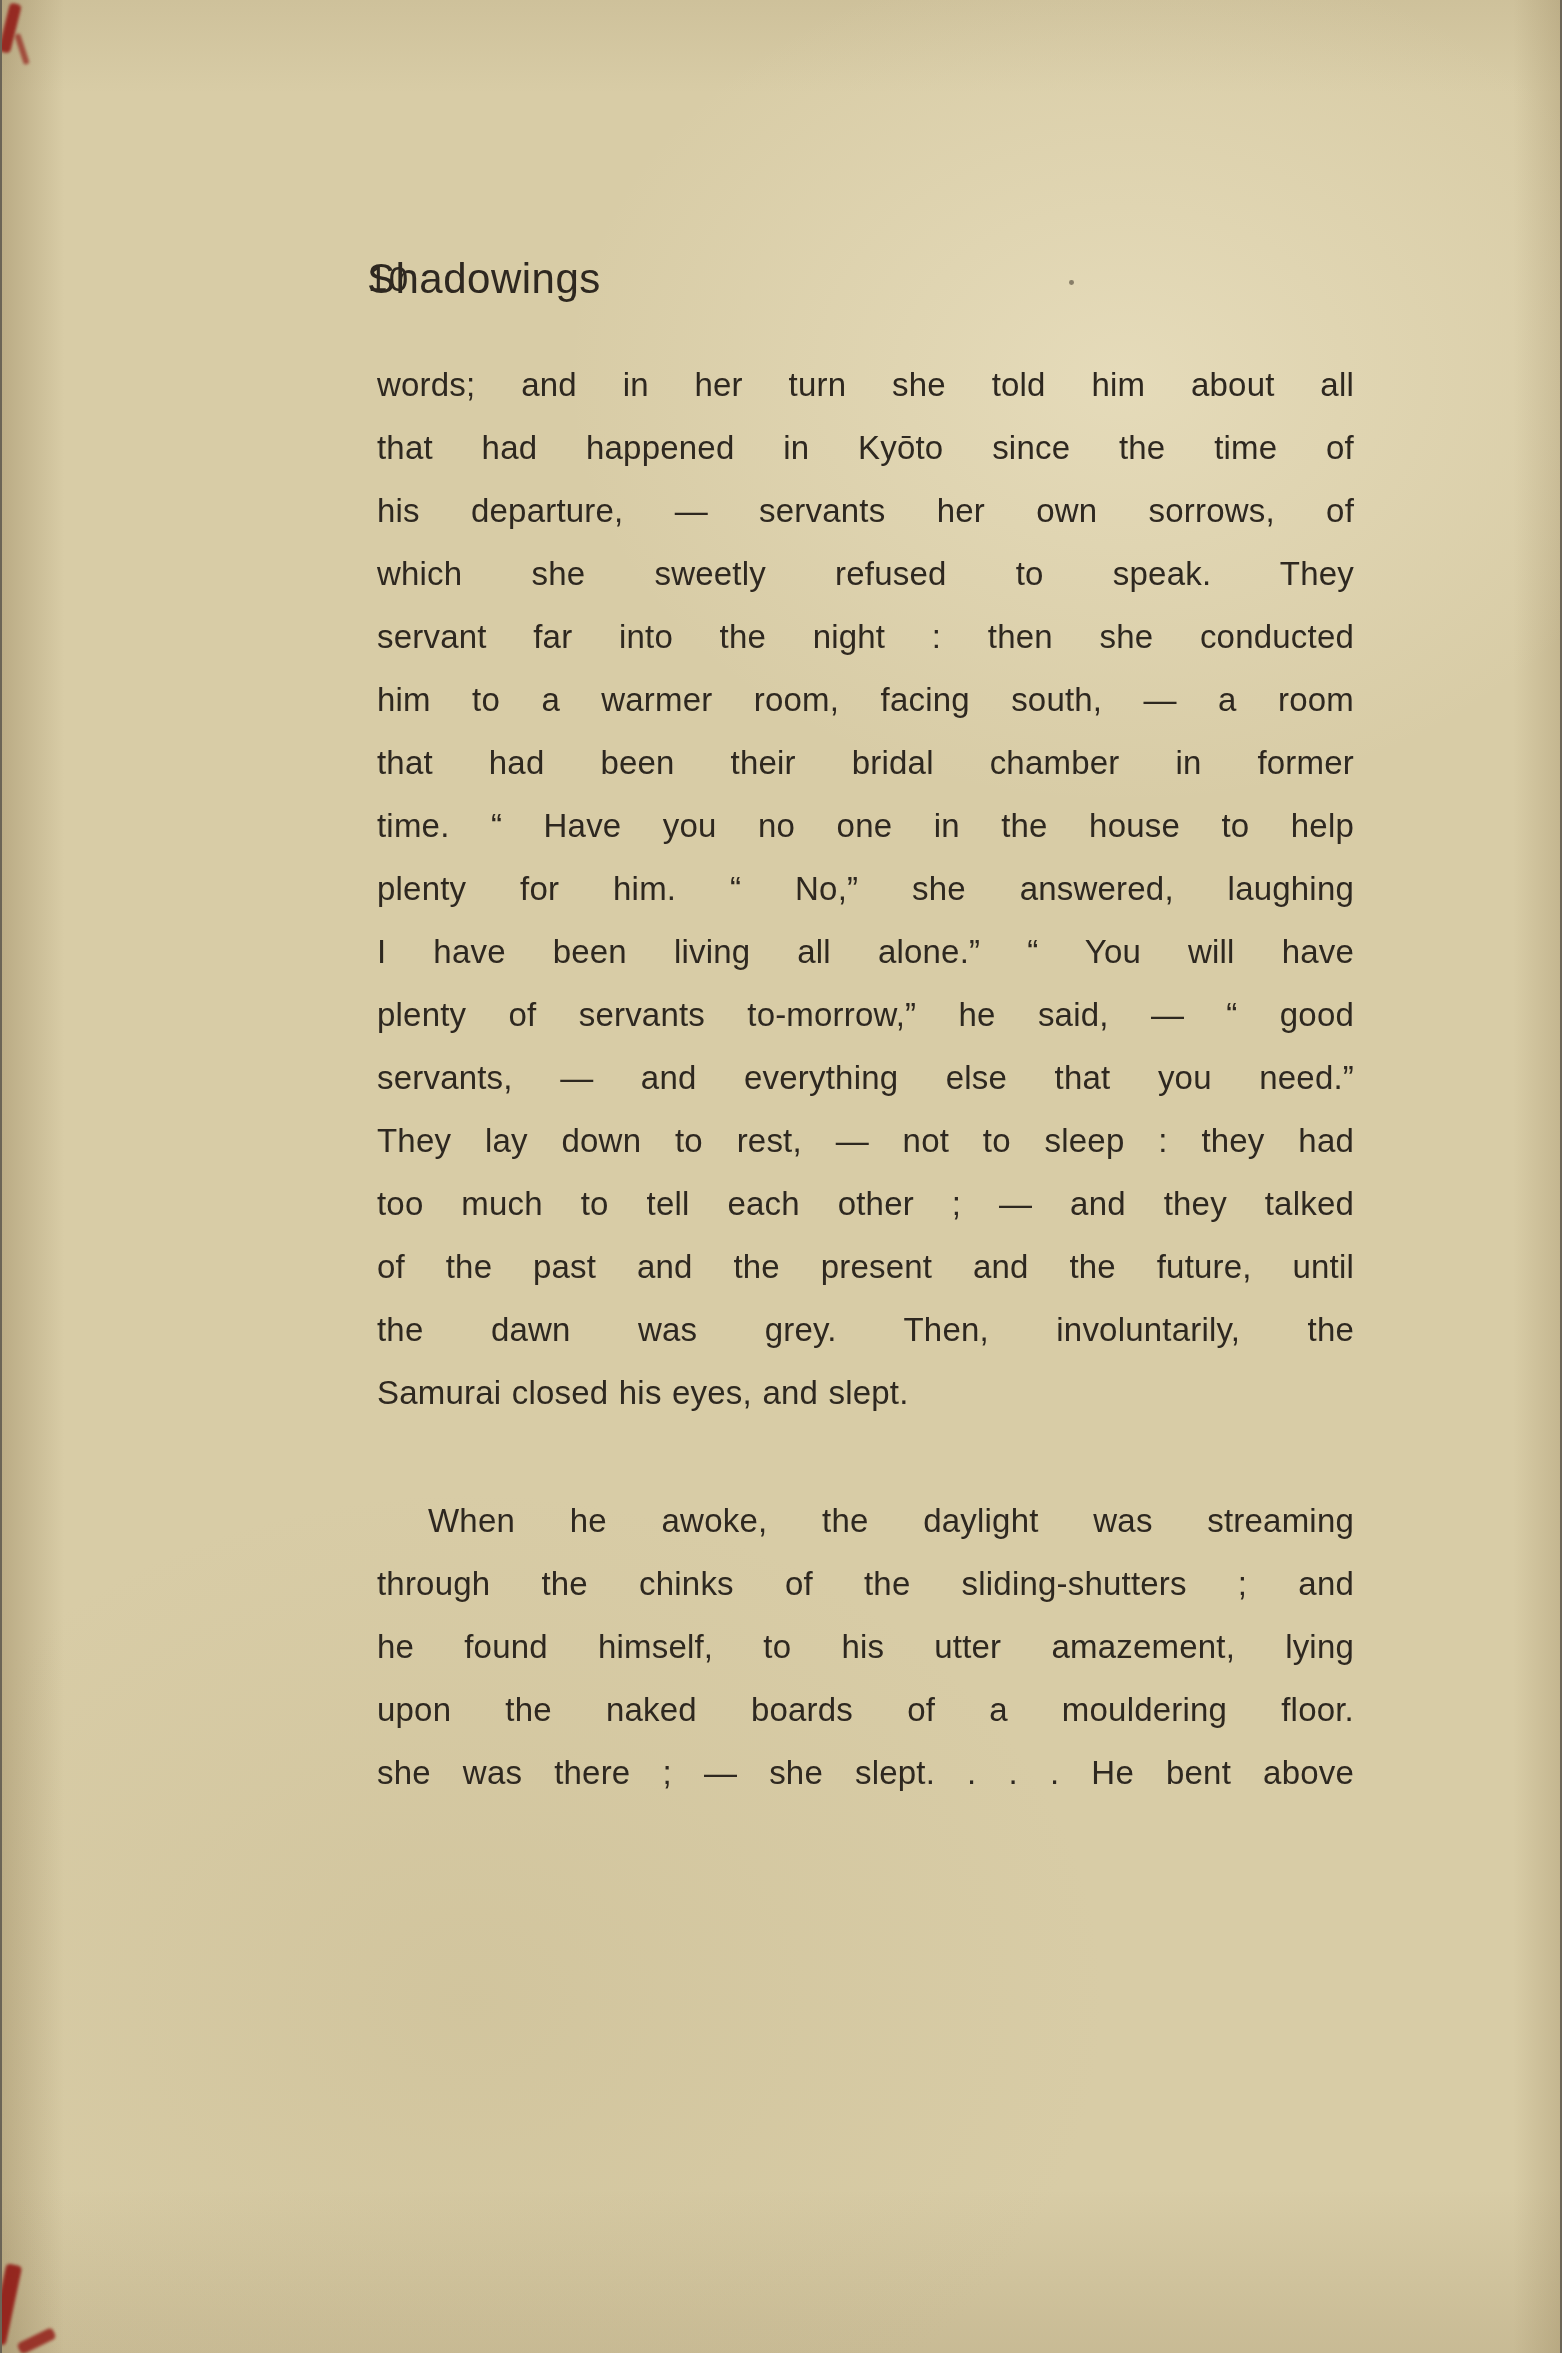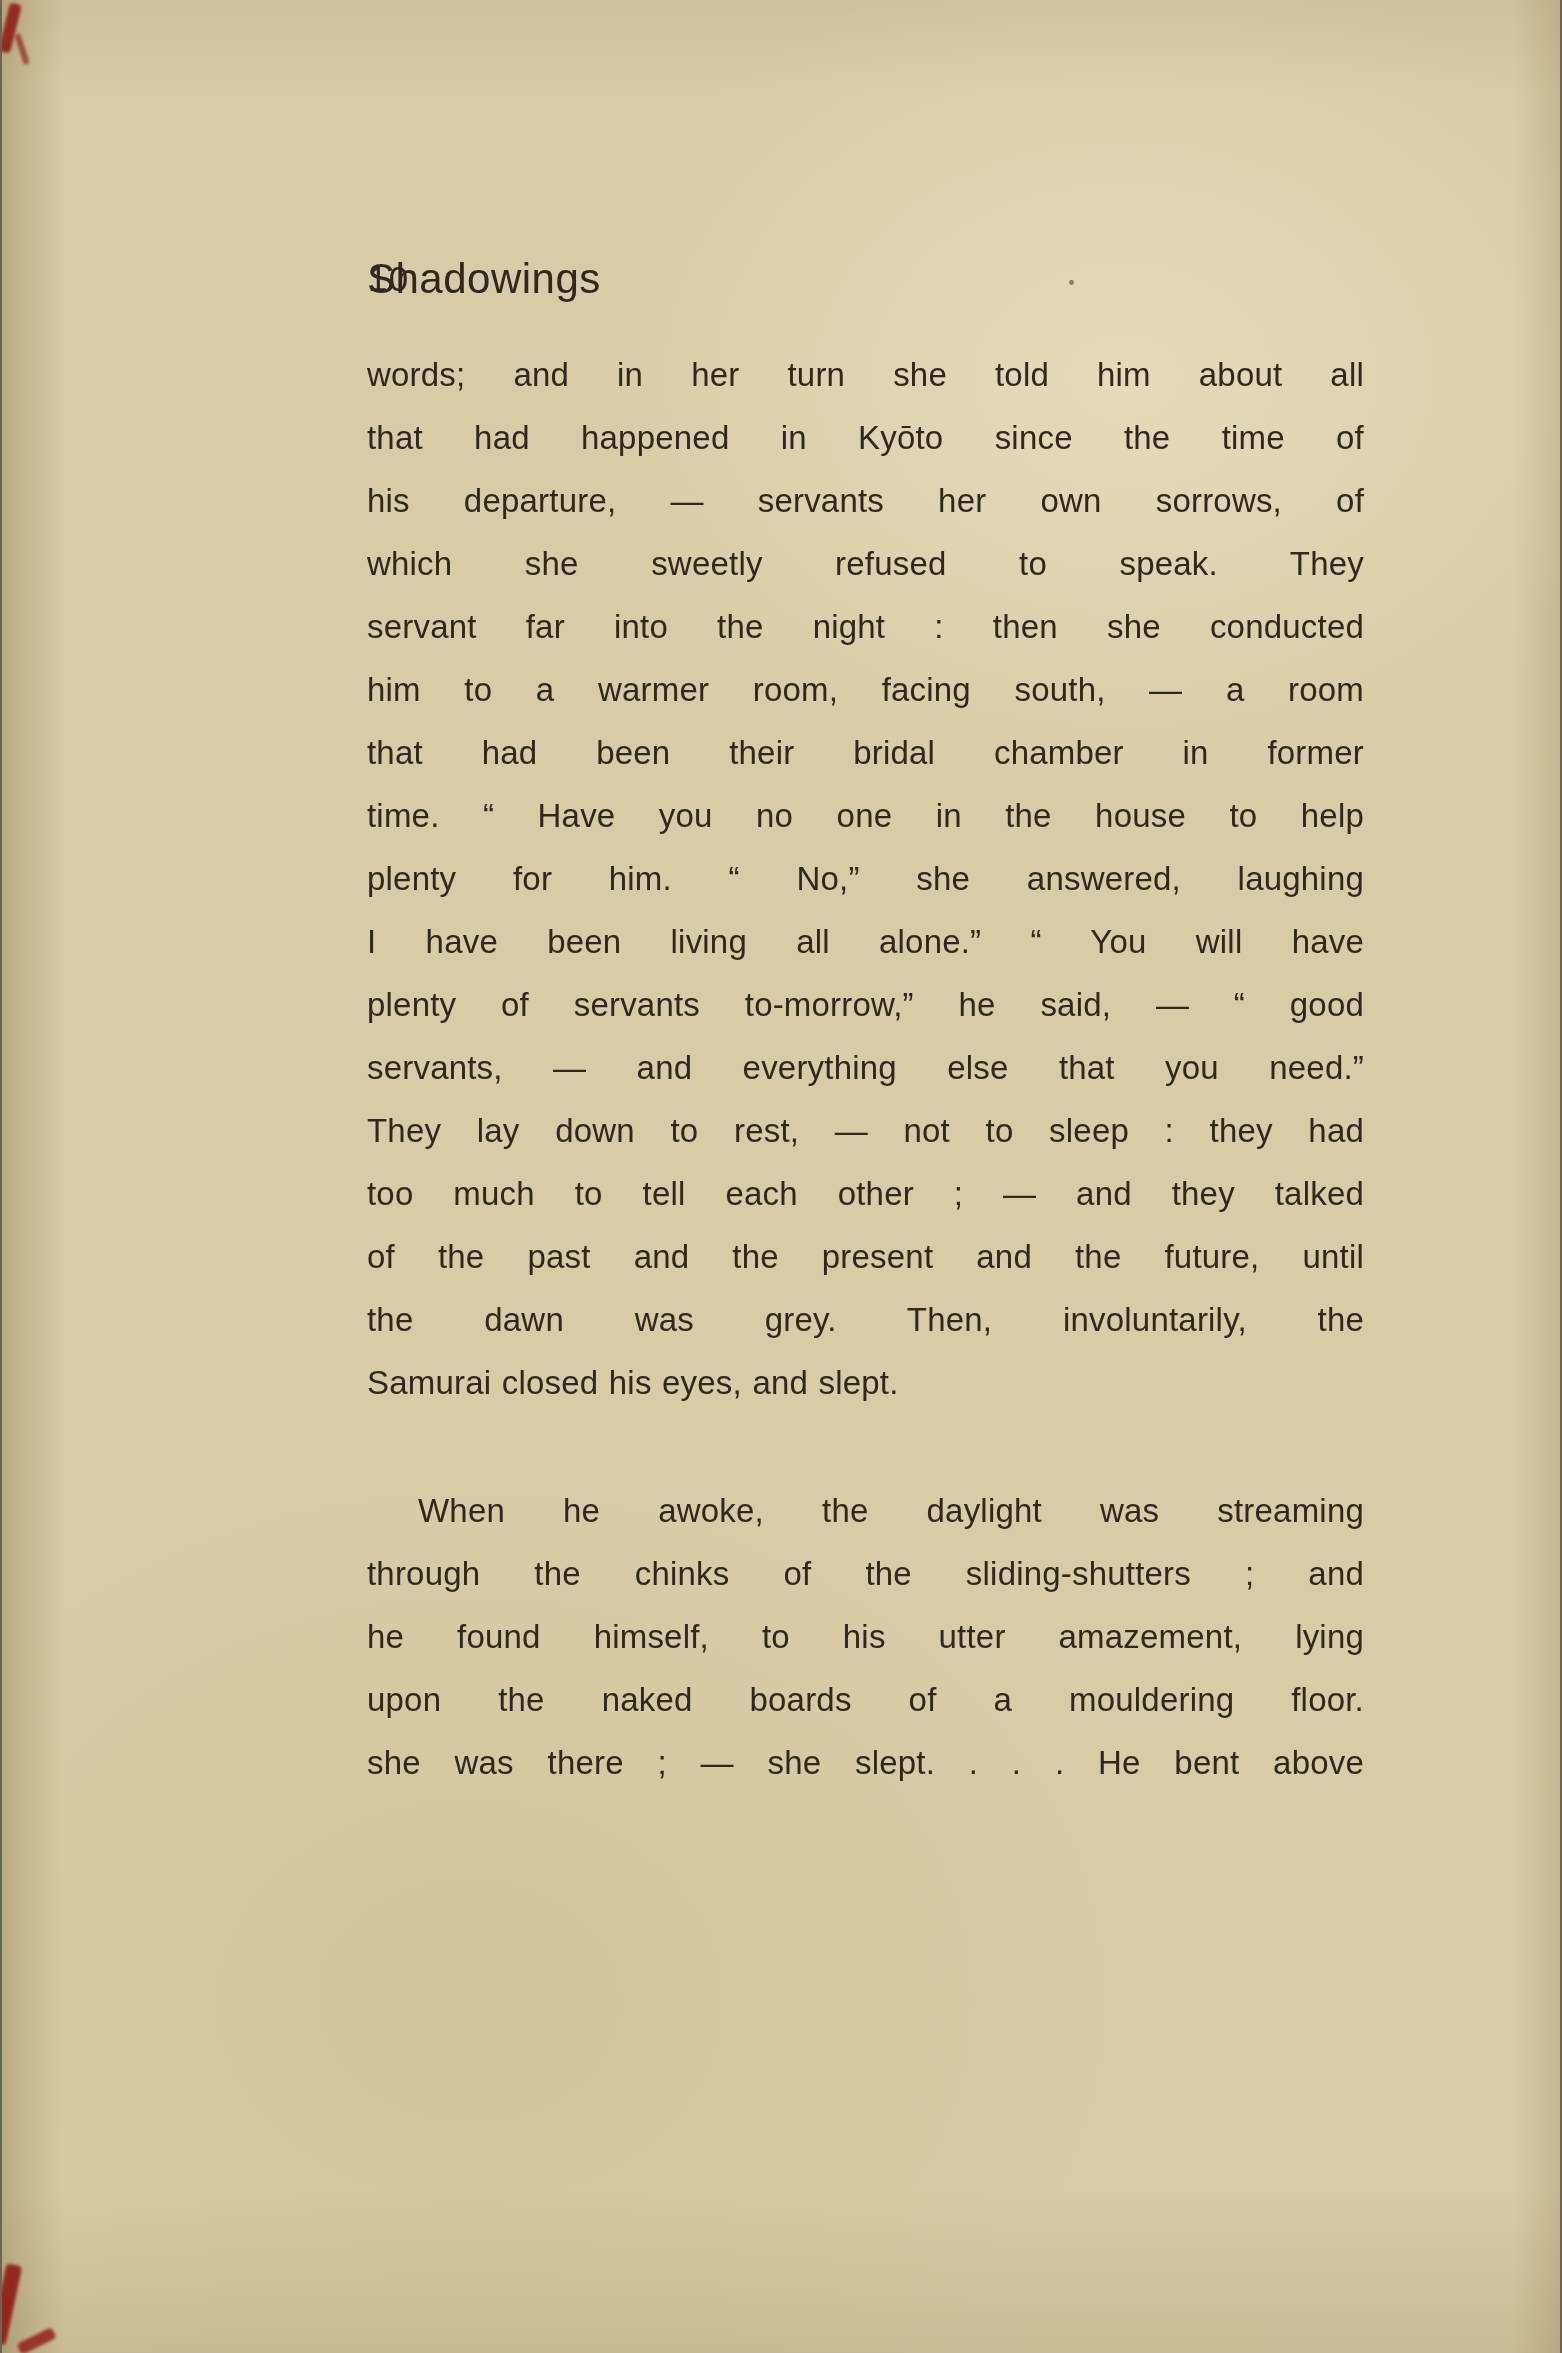--- a/index.html
+++ b/index.html
@@ -57,21 +57,21 @@
   }
 
   .body-text {
     position: absolute;
     left: 365px;
     top: 343px;
     width: 997px;
     font-size: 33px;
     line-height: 63px;
   }
-  .paragraph { margin: 0; }
+  .paragraph { margin: 10px; }
   .line {
     text-align: justify;
     text-align-last: justify;
     height: 63px;
     letter-spacing: 0.2px;
     word-spacing: 1.1px;
   }
   .line.flush { text-align-last: left; }
   .paragraph.p2 { margin-top: 65px; }
   .paragraph.p2 .line:first-child { text-indent: 51px; }

